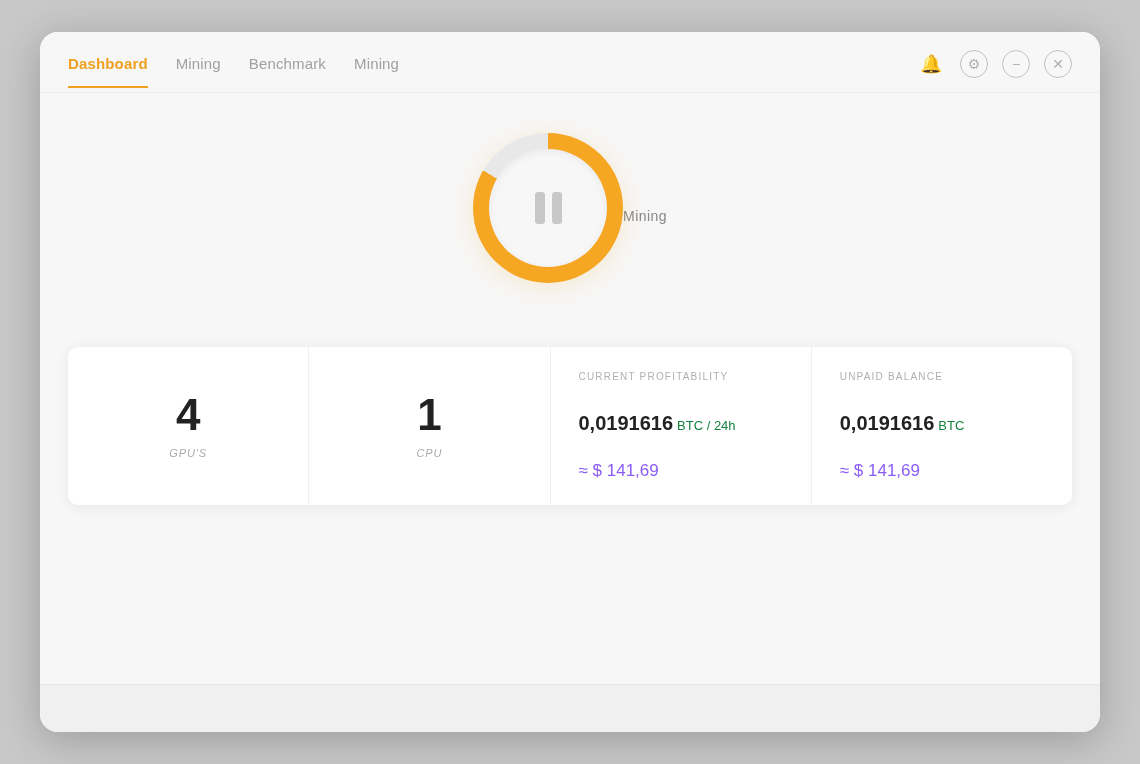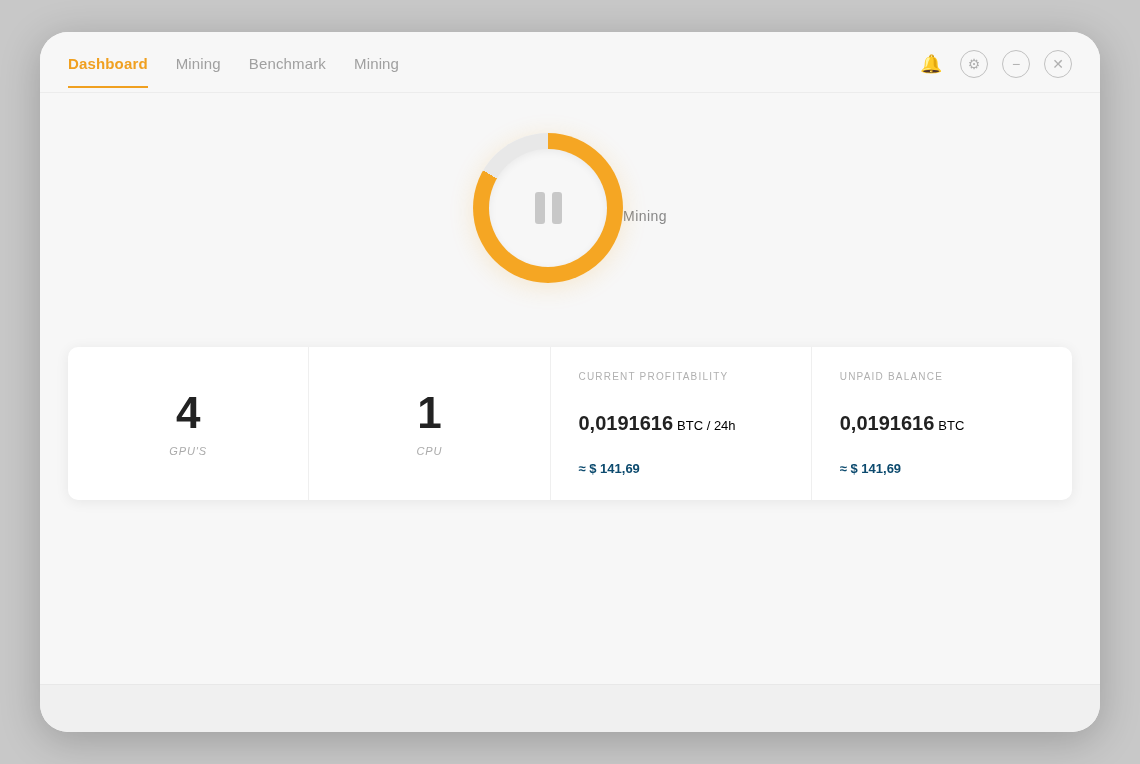--- a/index.html
+++ b/index.html
@@ -10,21 +10,21 @@
       align-items: center;
       justify-content: center;
       min-height: 100vh;
       font-family: 'Segoe UI', Arial, sans-serif;
     }
 
     .app-window {
       width: 1060px;
       min-height: 700px;
       background: #f7f7f7;
-      border-radius: 28px;
+      border-radius: 18px;
       box-shadow: 0 8px 40px rgba(0,0,0,0.22);
       overflow: hidden;
       display: flex;
       flex-direction: column;
     }
 
     .title-bar {
       background: #f7f7f7;
       padding: 18px 28px 0 28px;
       display: flex;
@@ -203,28 +203,27 @@
     .stat-btc-value {
       font-size: 20px;
       font-weight: 700;
       color: #222;
       margin-bottom: 6px;
     }
 
     .stat-btc-unit {
       font-size: 13px;
       font-weight: 400;
-      color: #000000;
+      color: #15803d;
       margin-left: 4px;
     }
 
     .stat-usd {
-      font-size: 13px;
-      color: #0c4a6e;
-      font-weight: bold;
+      font-size: 17px;
+      color: #8b5cf6;
     }
 
     .bottom-bar {
       height: 48px;
       background: #f0f0f0;
       border-top: 1px solid #e8e8e8;
       display: flex;
       align-items: center;
       padding: 0 28px;
     }

